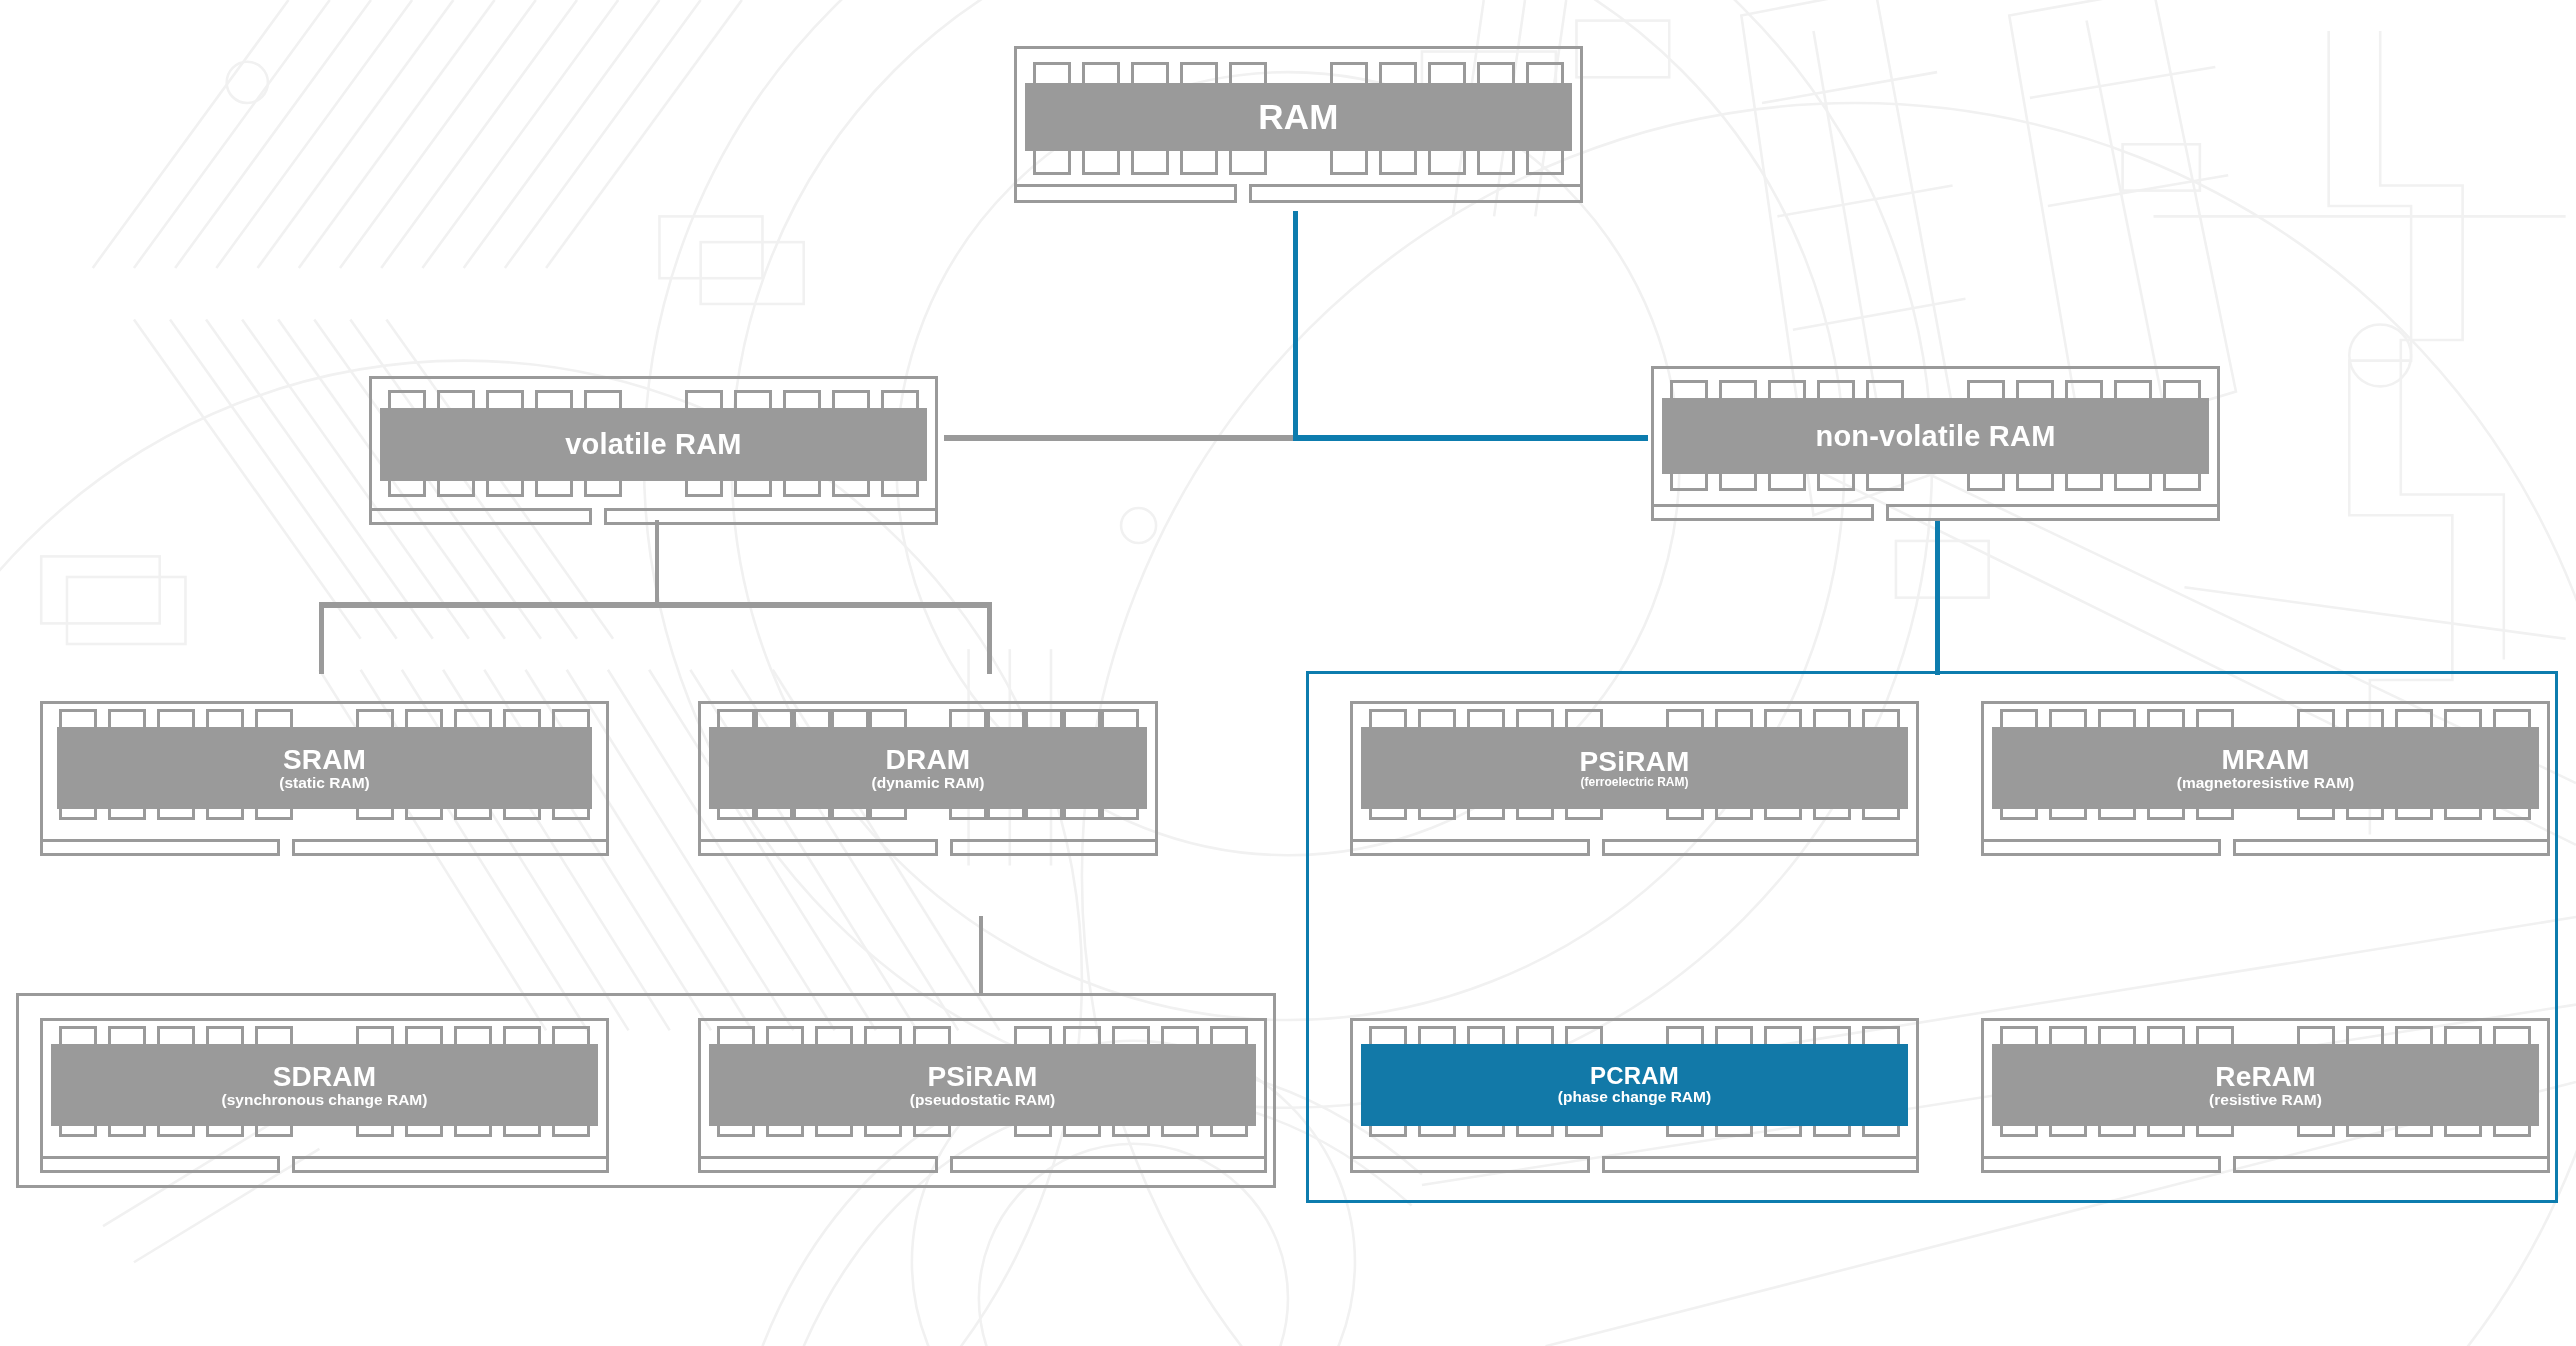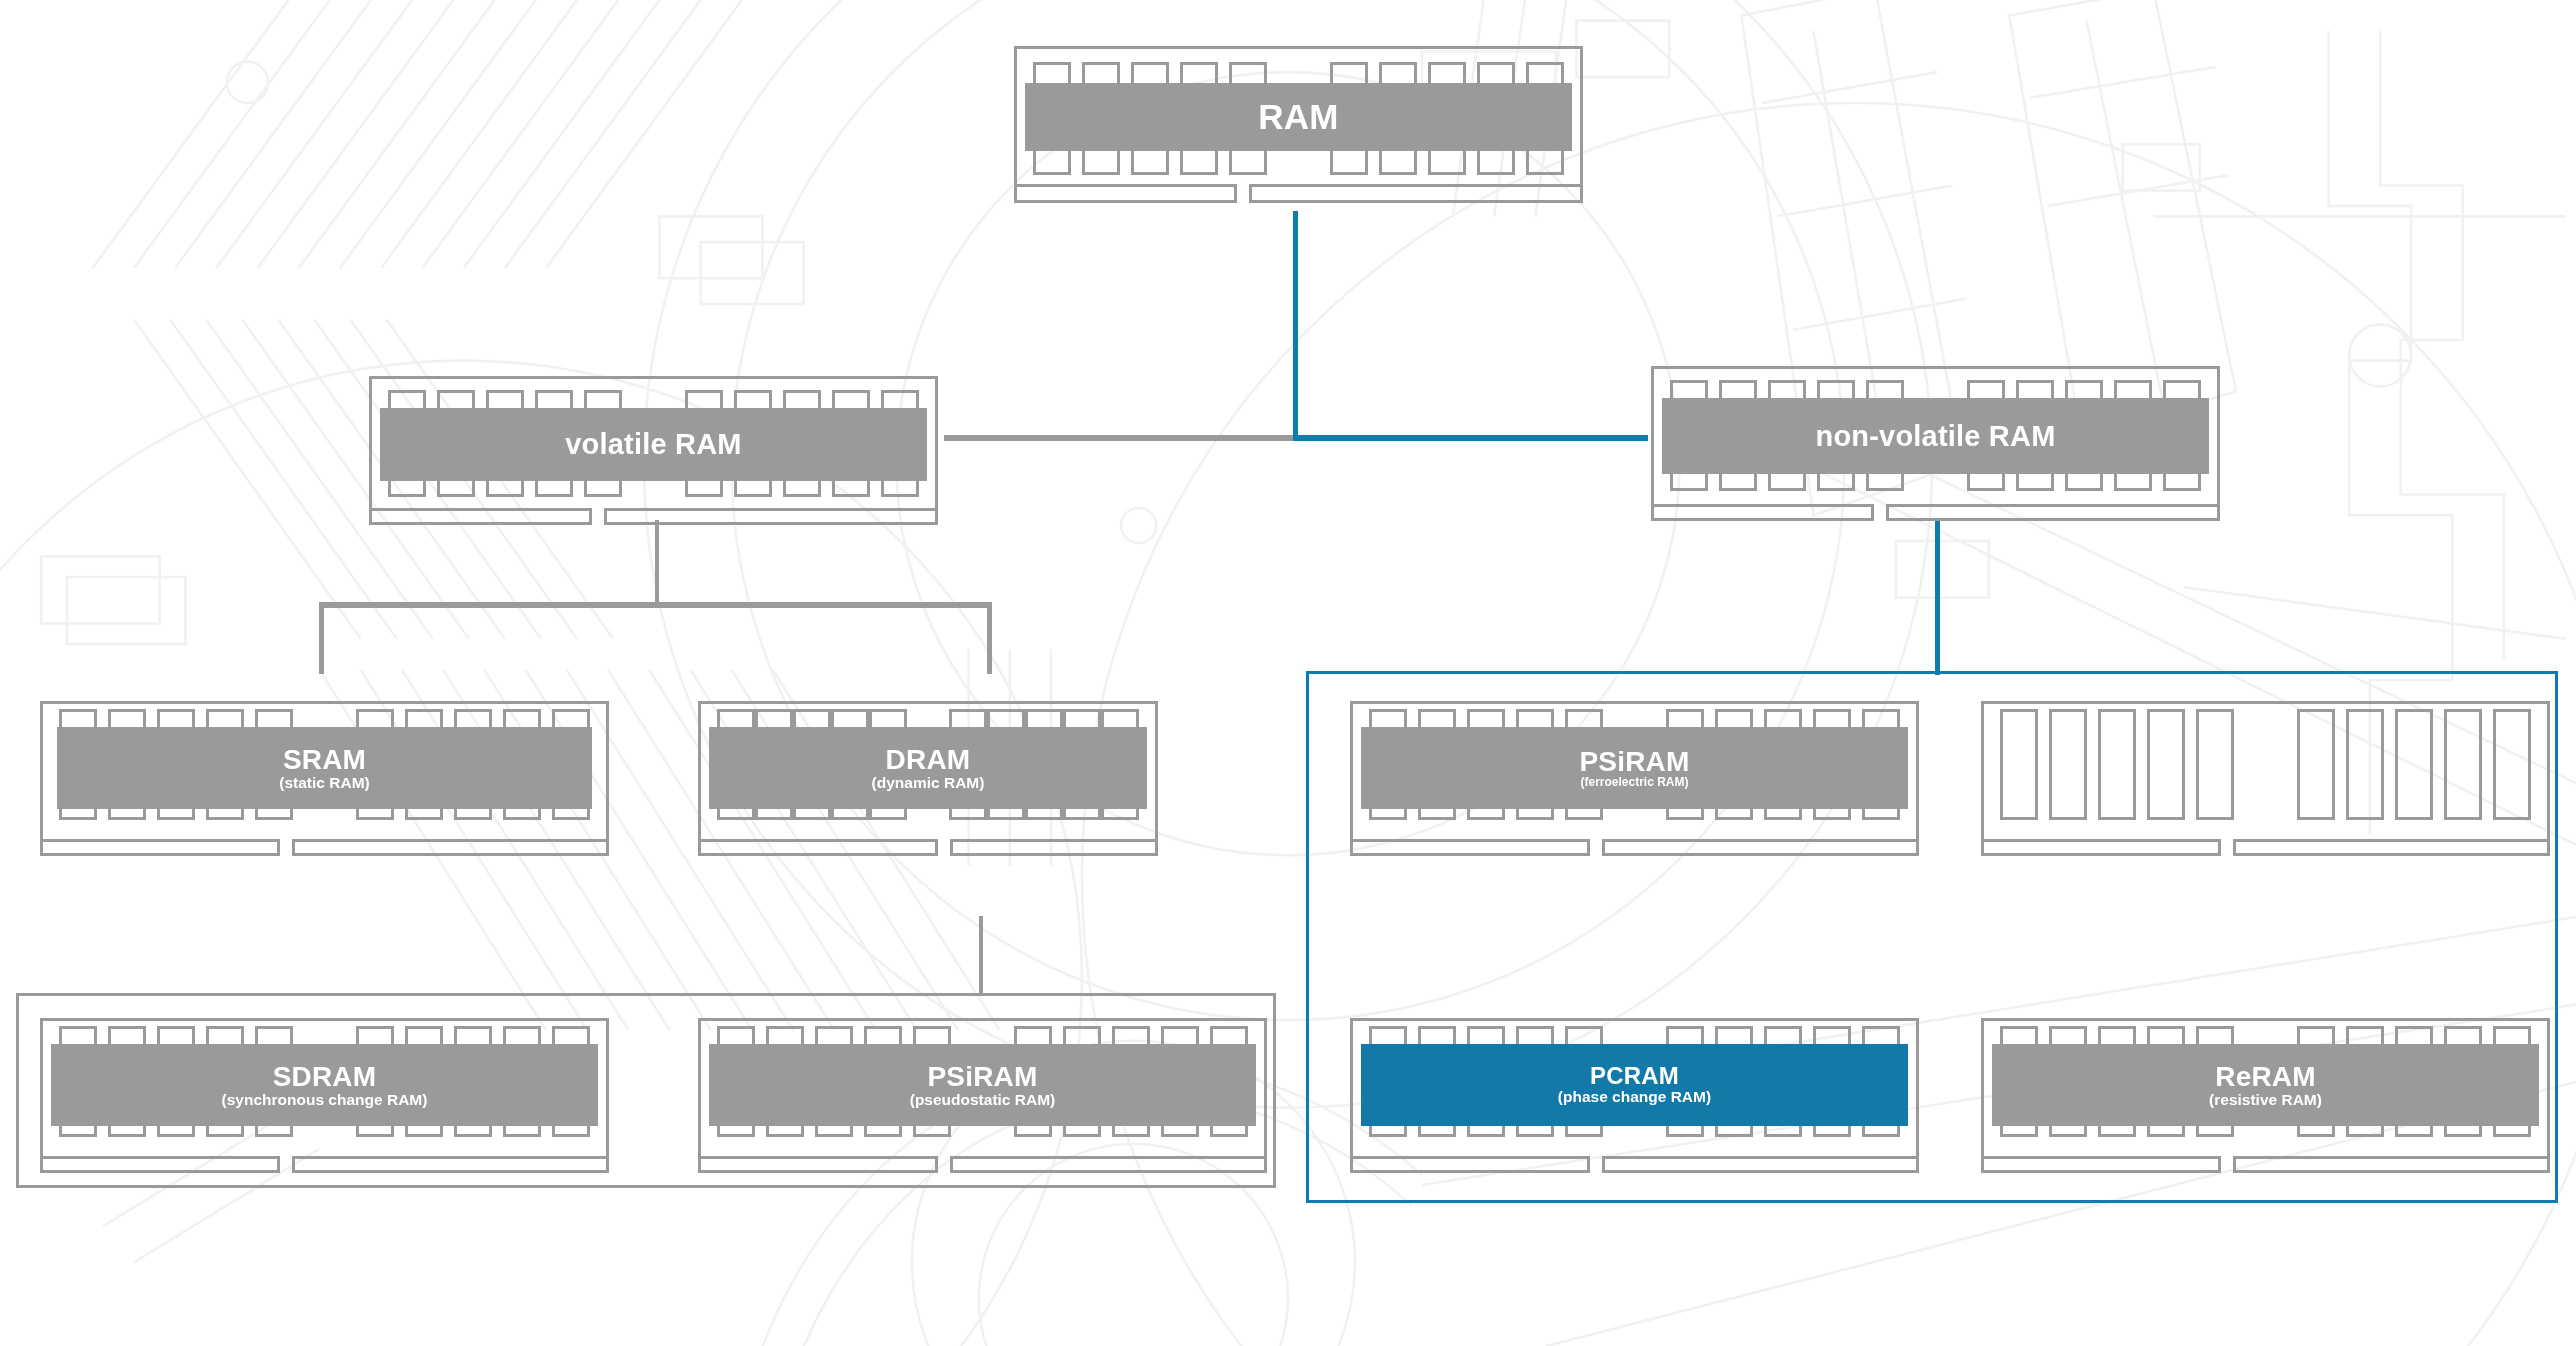--- a/index.html
+++ b/index.html
@@ -491,20 +491,24 @@
         <div class="chip" style="width:38px;"></div>
         <div class="chip" style="width:38px;"></div>
         <div class="chip" style="width:38px;"></div>
         <div class="chip-gap" style="width:41px;"></div>
         <div class="chip" style="width:38px;"></div>
         <div class="chip" style="width:38px;"></div>
         <div class="chip" style="width:38px;"></div>
         <div class="chip" style="width:38px;"></div>
         <div class="chip" style="width:38px;"></div>
       </div>
+      <div class="band" style="top:26px; height:82px; margin:0 11.3px;">
+        <span class="title" style="font-size:28px;">MRAM</span>
+        <span class="subtitle" style="font-size:15.5px;">(magnetoresistive RAM)</span>
+      </div>
       <div class="connector" style="bottom:0px; height:17.5px;">
         <div class="conn-bar" style="width:240px;"></div>
         <div class="conn-notch" style="width:12.4px;"></div>
         <div class="conn-bar" style="flex:1;"></div>
       </div>
     </div>
   </div>
 
   <div class="node" style="left:1350px; top:1018px; width:569px; height:155px;">
     <div class="module">

